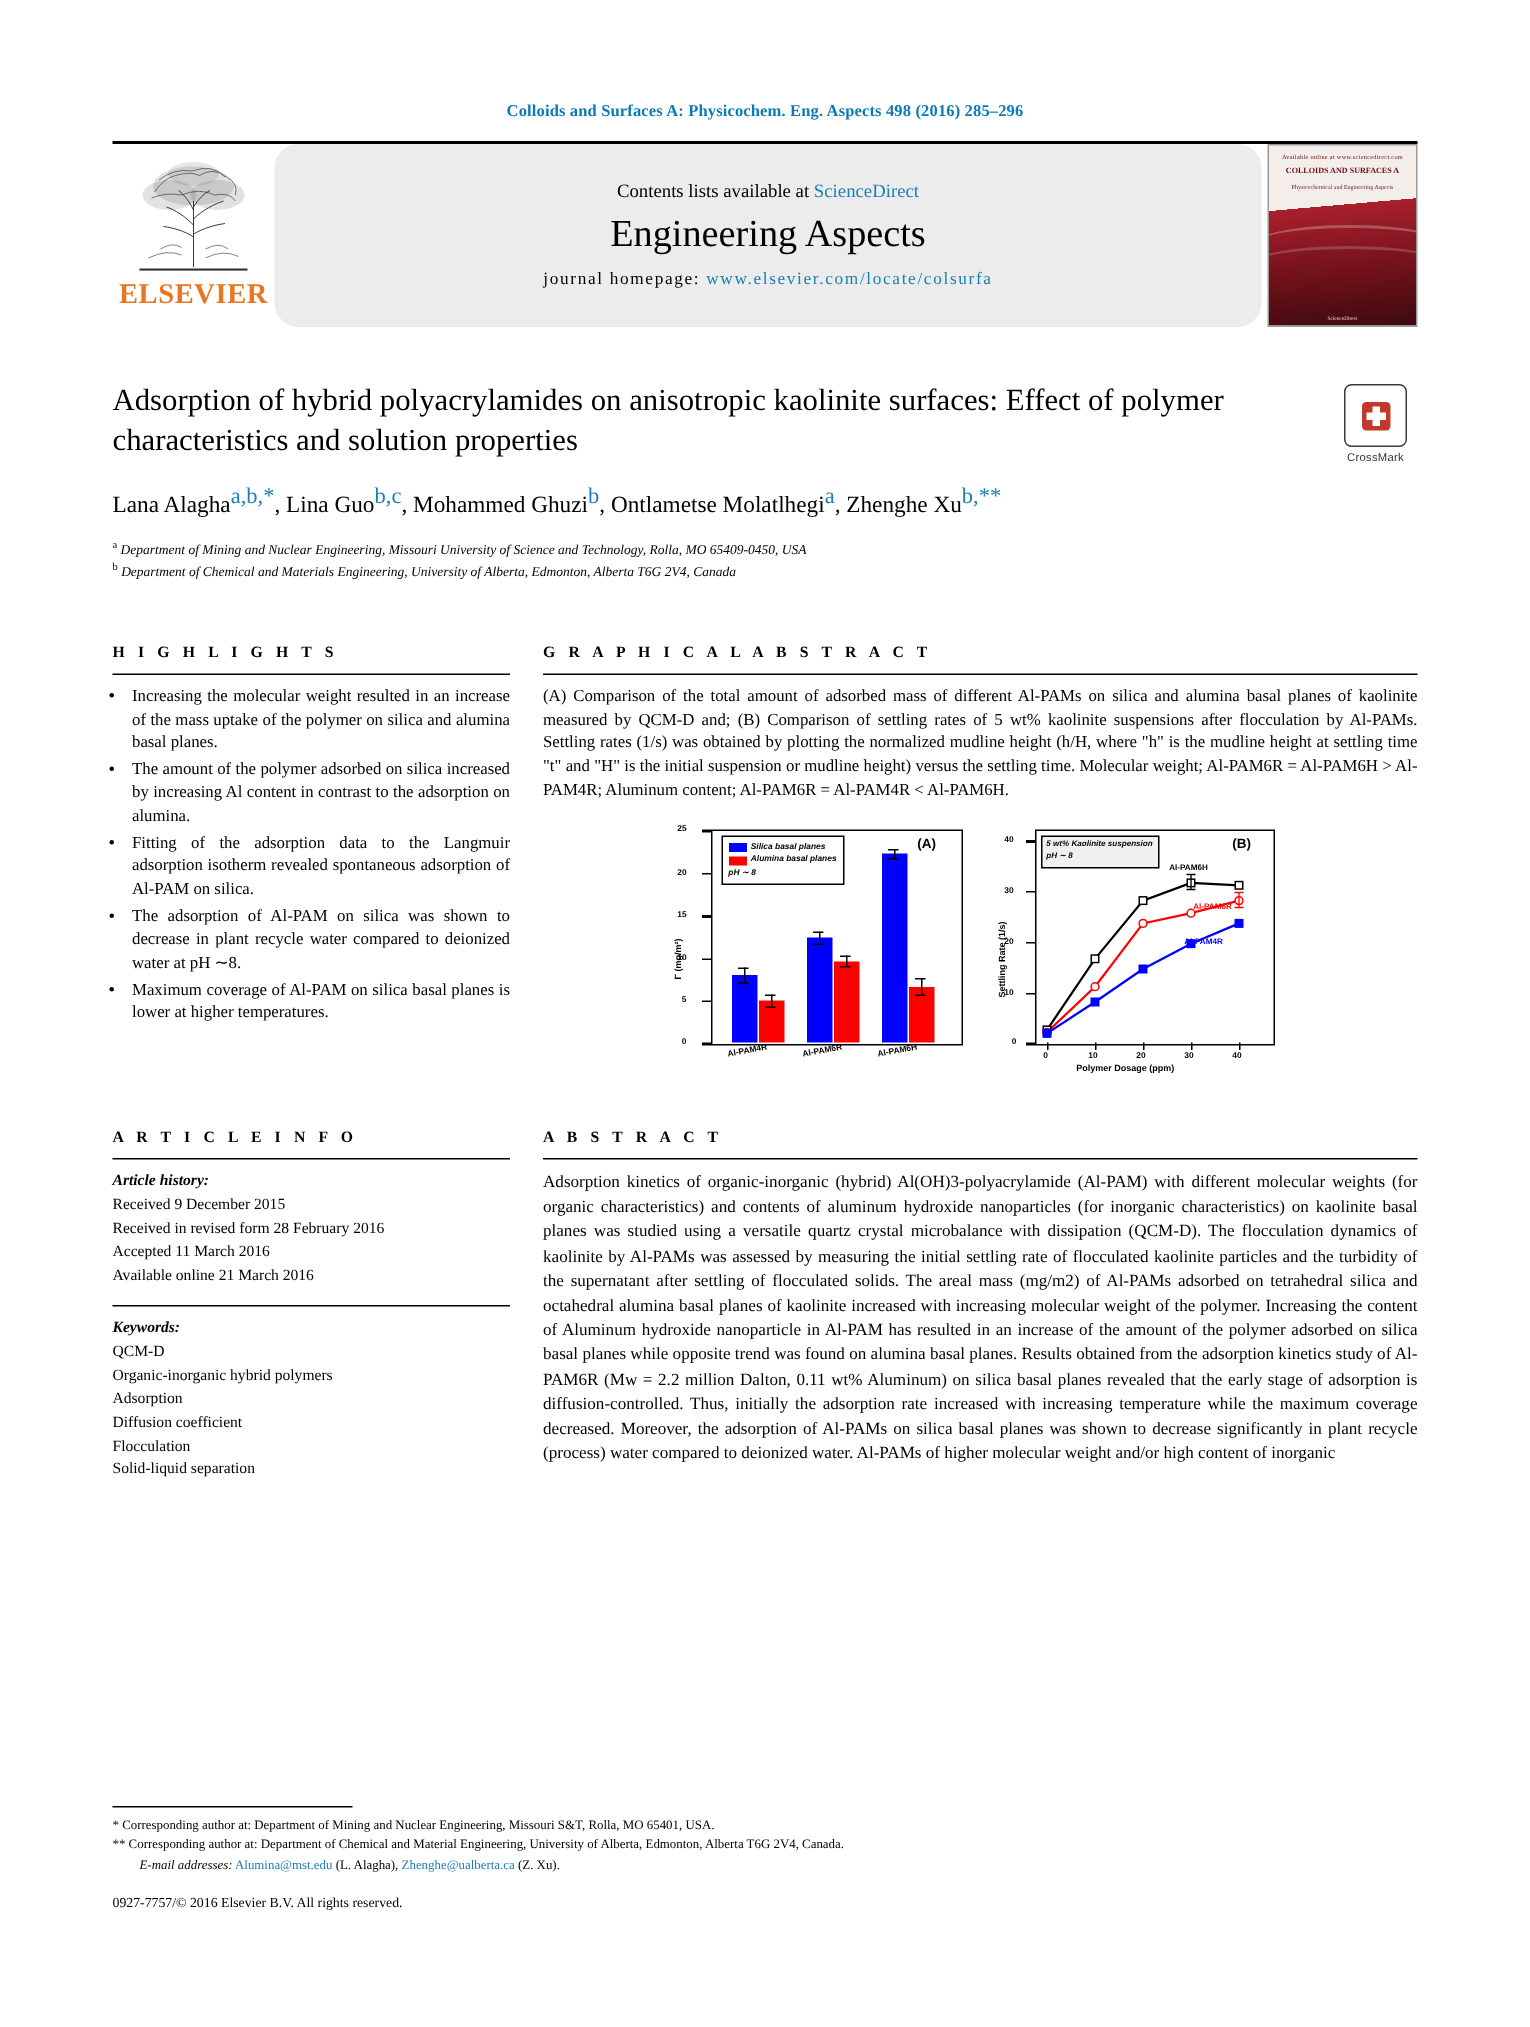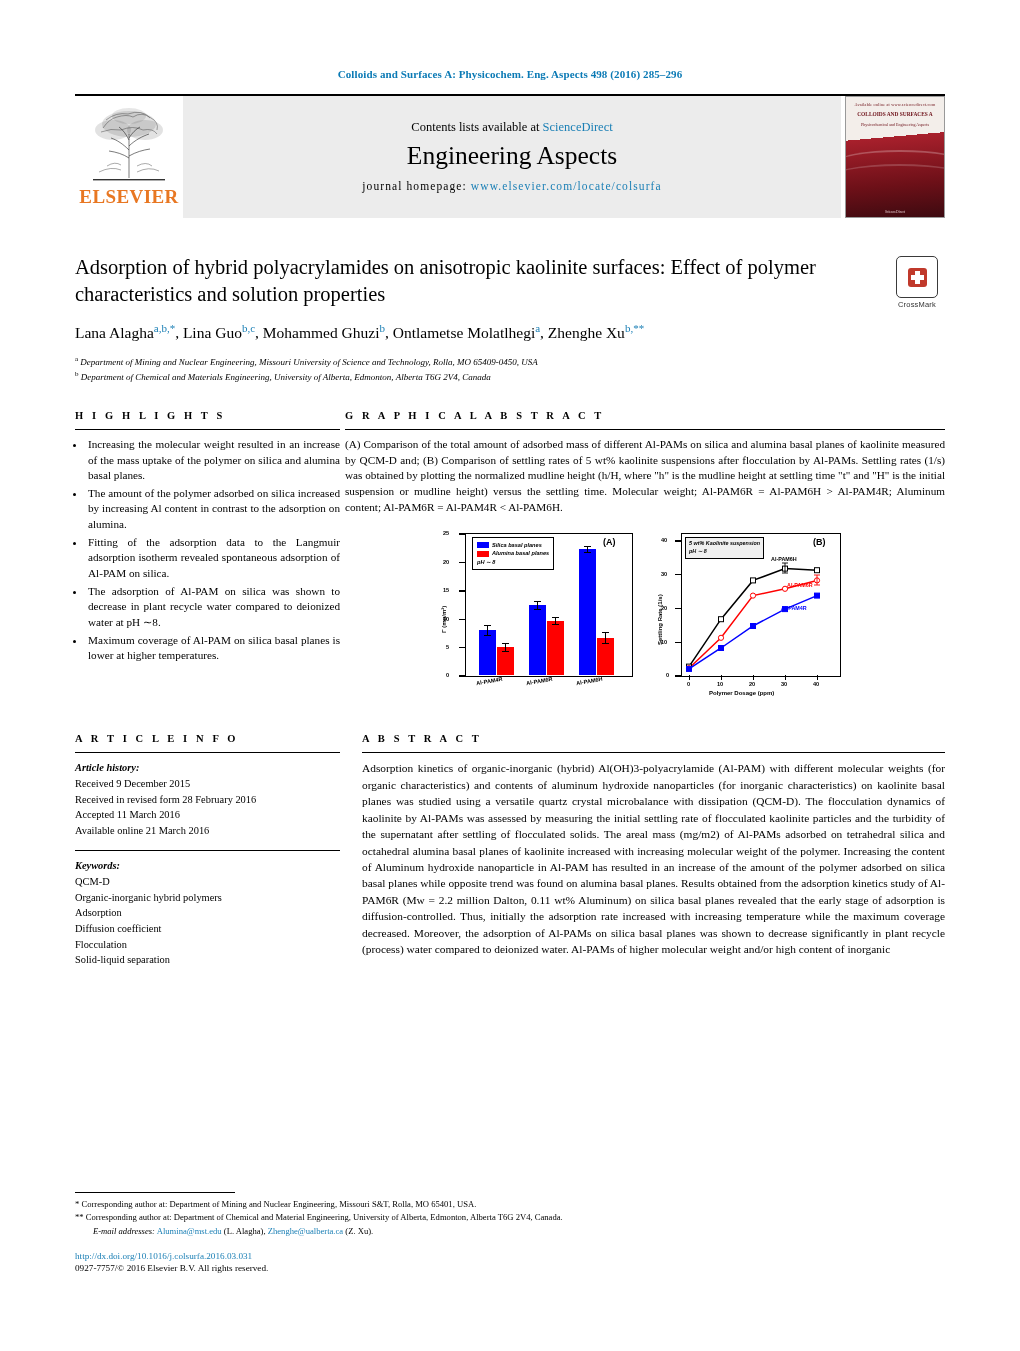--- a/index.html
+++ b/index.html
@@ -65,20 +65,21 @@
   }
   .journal-center {
     flex: 1 1 auto;
     background: #ececec;
     display: flex;
     flex-direction: column;
     align-items: center;
     justify-content: center;
     padding: 4px 10px 6px;
     box-sizing: border-box;
+    border-radius: 16px;
   }
   .contents-line {
     font-size: 12.5px;
     color: #000;
   }
   .contents-line .sd {
     color: #1a7fb5;
   }
   .journal-title {
     font-size: 25.5px;
@@ -216,34 +217,34 @@
     margin: 0;
     padding-right: 70px;
     font-weight: normal;
   }
   .authors {
     font-size: 15.5px;
     line-height: 1.45;
     margin-top: 13px;
     padding-right: 70px;
   }
-  .authors sup { color: #1a7fb5; font-size: 11px; }
+  .authors sup { color: #1a7fb5; font-size: 15px; }
   .affils {
     margin-top: 9px;
     font-size: 9px;
     font-style: italic;
     line-height: 1.52;
   }
   .affils sup { font-style: normal; font-size: 7px; }
 
   
   .cols {
-    margin-top: 25px;
+    margin-top: 41px;
     display: flex;
-    gap: 5px;
+    gap: 22px;
   }
   .col-left { width: 265px; flex: 0 0 265px; }
   .col-right { flex: 1 1 auto; }
   .sec-head {
     font-family: "Liberation Serif", serif;
     font-size: 10.5px;
     font-weight: bold;
     letter-spacing: 3.1px;
     margin-bottom: 8px;
   }
@@ -673,18 +674,17 @@
     <div class="foot-line">* Corresponding author at: Department of Mining and Nuclear Engineering, Missouri S&amp;T, Rolla, MO 65401, USA.</div>
     <div class="foot-line">** Corresponding author at: Department of Chemical and Material Engineering, University of Alberta, Edmonton, Alberta T6G 2V4, Canada.</div>
     <div class="foot-line" style="padding-left:18px;">
       <span class="em">E-mail addresses:</span>
       <span class="link">Alumina@mst.edu</span>
       <span>(L. Alagha),</span>
       <span class="link">Zhenghe@ualberta.ca</span>
       <span>(Z. Xu).</span>
     </div>
     <div class="doi-block">
-      <div class="doi">http://dx.doi.org/10.1016/j.colsurfa.2016.03.031</div>
       <div class="issn">0927-7757/© 2016 Elsevier B.V. All rights reserved.</div>
     </div>
   </div>
 
 </div>
 
 </body></html>

